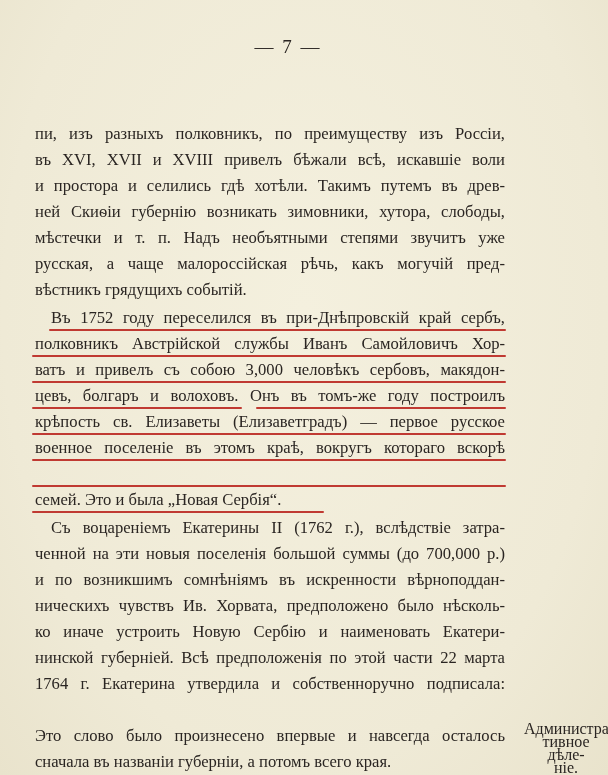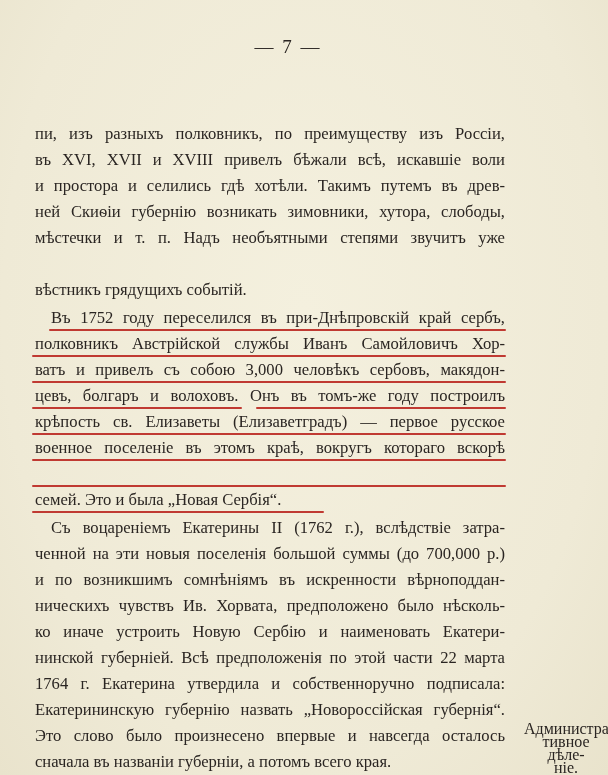--- a/index.html
+++ b/index.html
@@ -67,20 +67,21 @@
 
 <div class="page">
 
   <div class="page-number">— 7 —</div>
 
   <div class="line" style="top:124px">пи, изъ разныхъ полковникъ, по преимуществу изъ Россіи,</div>
   <div class="line" style="top:150px">въ XVI, XVII и XVIII привелъ бѣжали всѣ, искавшіе воли</div>
   <div class="line" style="top:176px">и простора и селились гдѣ хотѣли. Такимъ путемъ въ древ-</div>
   <div class="line" style="top:202px">ней Скиѳіи губернію возникать зимовники, хутора, слободы,</div>
   <div class="line" style="top:228px">мѣстечки и т. п. Надъ необъятными степями звучитъ уже</div>
+  <div class="line" style="top:254px">русская, а чаще малороссійская рѣчь, какъ могучій пред-</div>
   <div class="line last" style="top:280px; width:auto">вѣстникъ грядущихъ событій.</div>
 
   <div class="line indent" style="top:308px">Въ 1752 году переселился въ при-Днѣпровскій край сербъ,</div>
   <div class="line" style="top:334px">полковникъ Австрійской службы Иванъ Самойловичъ Хор-</div>
   <div class="line" style="top:360px">ватъ и привелъ съ собою 3,000 человѣкъ сербовъ, макядон-</div>
   <div class="line" style="top:386px">цевъ, болгаръ и волоховъ. Онъ въ томъ-же году построилъ</div>
   <div class="line" style="top:412px">крѣпость св. Елизаветы (Елизаветградъ) — первое русское</div>
   <div class="line" style="top:438px">военное поселеніе въ этомъ краѣ, вокругъ котораго вскорѣ</div>
   <div class="line last" style="top:490px; width:auto">семей. Это и была „Новая Сербія“.</div>
 
@@ -94,21 +95,20 @@
   <div class="ul" style="left:32px; top:485px; width:474px"></div>
   <div class="ul" style="left:32px; top:511px; width:292px"></div>
 
   <div class="line indent" style="top:518px">Съ воцареніемъ Екатерины II (1762 г.), вслѣдствіе затра-</div>
   <div class="line" style="top:544px">ченной на эти новыя поселенія большой суммы (до 700,000 р.)</div>
   <div class="line" style="top:570px">и по возникшимъ сомнѣніямъ въ искренности вѣрноподдан-</div>
   <div class="line" style="top:596px">ническихъ чувствъ Ив. Хорвата, предположено было нѣсколь-</div>
   <div class="line" style="top:622px">ко иначе устроить Новую Сербію и наименовать Екатери-</div>
   <div class="line" style="top:648px">нинской губерніей. Всѣ предположенія по этой части 22 марта</div>
   <div class="line" style="top:674px">1764 г. Екатерина утвердила и собственноручно подписала:</div>
-  <div class="line" style="top:700px">Екатерининскую губернію назвать „Новороссійская губернія“.</div>
   <div class="line last" style="top:752px; width:auto">сначала въ названіи губерніи, а потомъ всего края.</div>
   <div class="line" style="top:726px">Это слово было произнесено впервые и навсегда осталось</div>
 
   <div class="margin-note">
     <div>Администра-</div>
     <div>тивное дѣле-</div>
     <div>ніе.</div>
   </div>
 
 </div>

